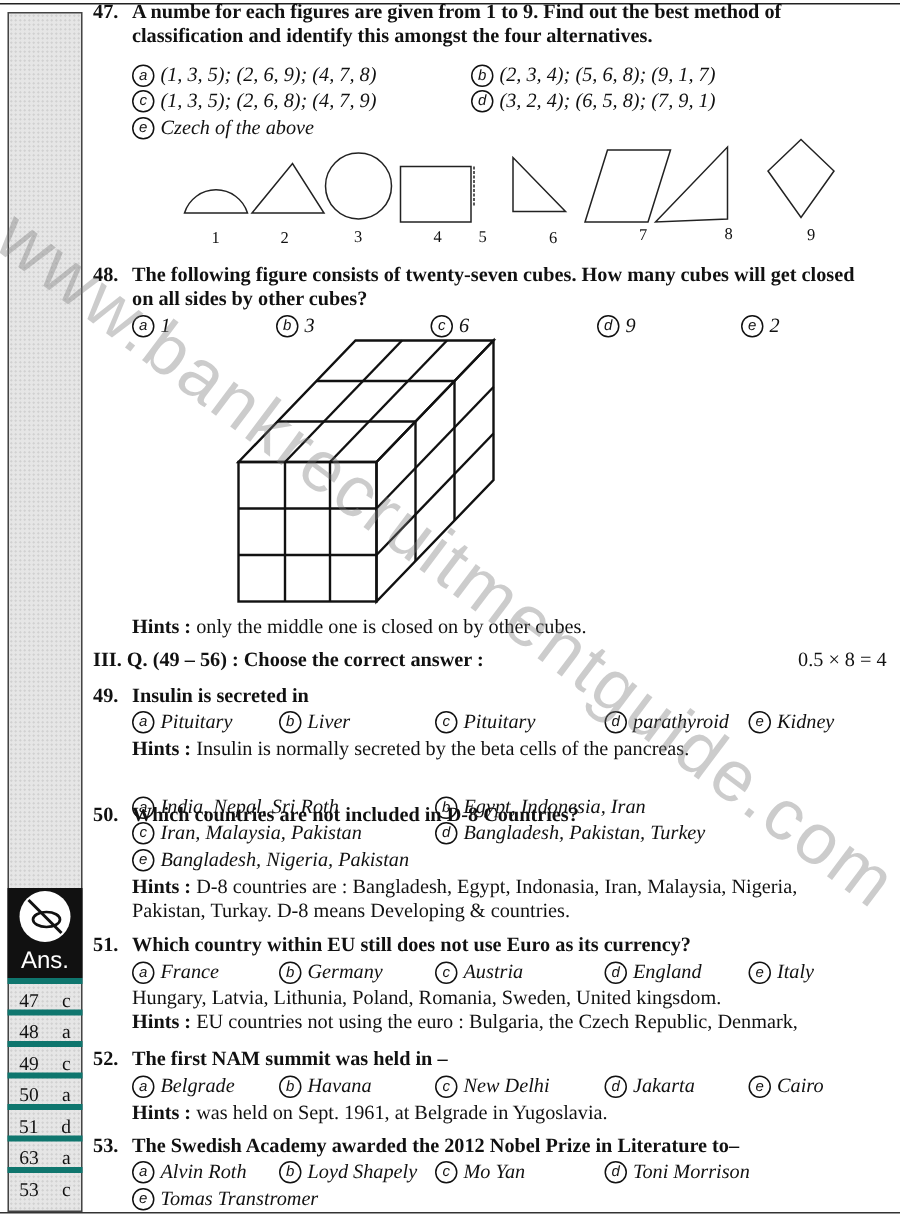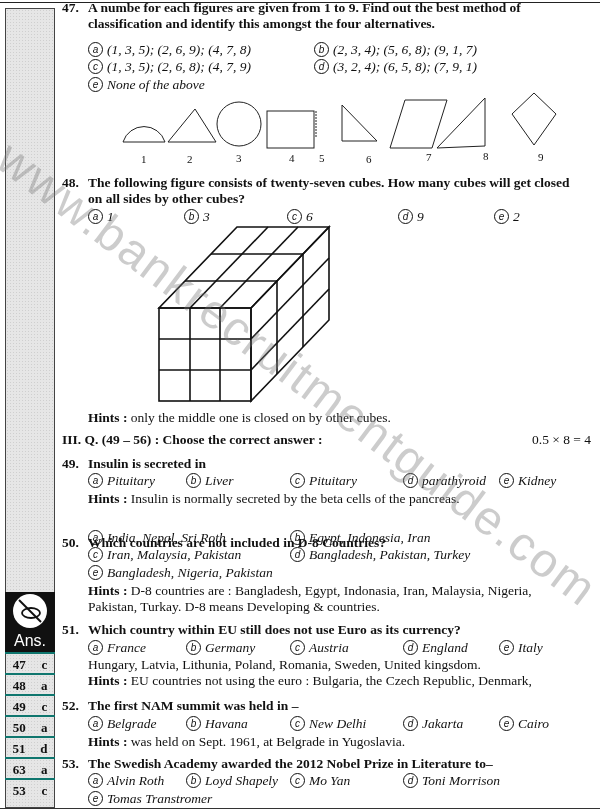--- a/index.html
+++ b/index.html
@@ -7,22 +7,22 @@
          font-family:"Liberation Serif","DejaVu Serif",serif; color:#111; }
   .topline { position:absolute; left:0; top:2px; width:600px; height:0; border-top:1.5px solid #222; }
   .sidebar { position:absolute; left:5px; top:8px; width:50px; height:800px; background:#e6e6e6;
              border:1px solid #444; box-sizing:border-box; }
   .sidebar-inner { position:absolute; left:0; top:0; width:100%; height:100%;
      background-image: radial-gradient(#cfcfcf 0.6px, transparent 0.8px); background-size:3px 3px; }
   .ans-box { position:absolute; left:5px; top:592px; width:50px; height:60px; background:#111; }
   .ans-circle { position:absolute; left:8px; top:2px; width:34px; height:34px; border-radius:50%; background:#fff; }
   .ans-label { position:absolute; left:0; bottom:2px; width:100%; text-align:center; color:#fff;
                font-family:"Liberation Sans",sans-serif; font-size:16px; }
-  .ans-row { position:absolute; left:5px; width:50px; height:21px; border-top:2px solid #0f766e;
-             font-size:13px; font-weight:bold; display:flex; justify-content:space-around; align-items:center; }
+  .ans-row { position:absolute; left:5px; width:50px; height:21px; border-top:4px solid #0f766e;
+             font-size:13px; font-weight:normal; display:flex; justify-content:space-around; align-items:center; }
   .content { position:absolute; left:62px; top:0; width:535px; }
   .q { position:absolute; left:0; font-size:13.5px; line-height:16px; }
   .qtitle { font-weight:bold; }
   .qnum { display:inline-block; width:26px; font-weight:bold; }
   .indent { padding-left:26px; }
   .opt { position:absolute; font-size:13.5px; white-space:nowrap;font-style:italic; }
   .circ { display:inline-block; width:13px; height:13px; border:1px solid #111; border-radius:50%;
           font-size:10px; line-height:13px; text-align:center; margin-right:4px; vertical-align:1px;
           font-family:"Liberation Sans",sans-serif; }
   .hint b { font-weight:bold; }
@@ -82,21 +82,21 @@
 <div class="content">
 
   <div class="q" style="top:0; width:535px">
     <div class="qtitle"><span class="qnum">47.</span><span>A numbe  for each figures are given from 1 to 9. Find out the best method of</span></div>
     <div class="qtitle indent">classification and identify this amongst the four alternatives.</div>
   </div>
   <div class="opt" style="left:26px; top:42px"><span class="circ">a</span><span>(1, 3, 5); (2, 6, 9); (4, 7, 8)</span></div>
   <div class="opt" style="left:252px; top:42px"><span class="circ">b</span><span>(2, 3, 4); (5, 6, 8); (9, 1, 7)</span></div>
   <div class="opt" style="left:26px; top:59px"><span class="circ">c</span><span>(1, 3, 5); (2, 6, 8); (4, 7, 9)</span></div>
   <div class="opt" style="left:252px; top:59px"><span class="circ">d</span><span>(3, 2, 4); (6, 5, 8); (7, 9, 1)</span></div>
-  <div class="opt" style="left:26px; top:77px"><span class="circ">e</span><span>None of the above</span></div>
+  <div class="opt" style="left:26px; top:77px"><span class="circ">e</span><span>Czech of the above</span></div>
 
   <svg style="position:absolute; left:58px; top:90px" width="440" height="60">
     <g fill="none" stroke="#222" stroke-width="1">
       <path d="M3 60 A22 22 0 0 1 45 60 Z" transform="translate(0,-8)"></path>
       <polygon points="48,52 75,19 96,52"></polygon>
       <circle cx="119" cy="34" r="22"></circle>
       <rect x="147" y="21" width="47" height="37"></rect>
       <line x1="196" y1="21" x2="196" y2="48" stroke-dasharray="2,1"></line>
       <polygon points="222,15 222,51 257,51"></polygon>
       <polygon points="285,10 327,10 312,58 270,58"></polygon>

